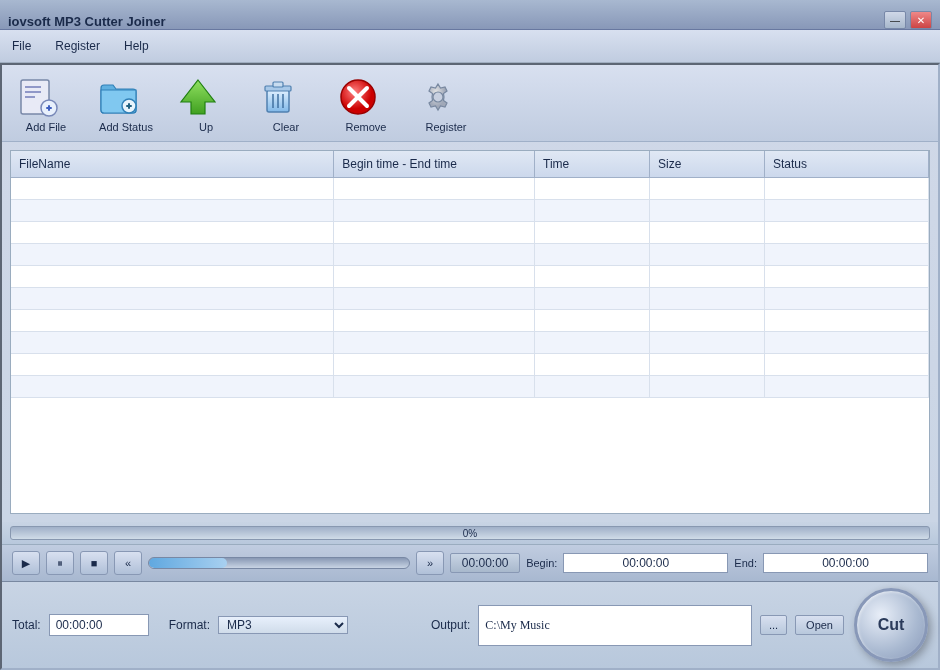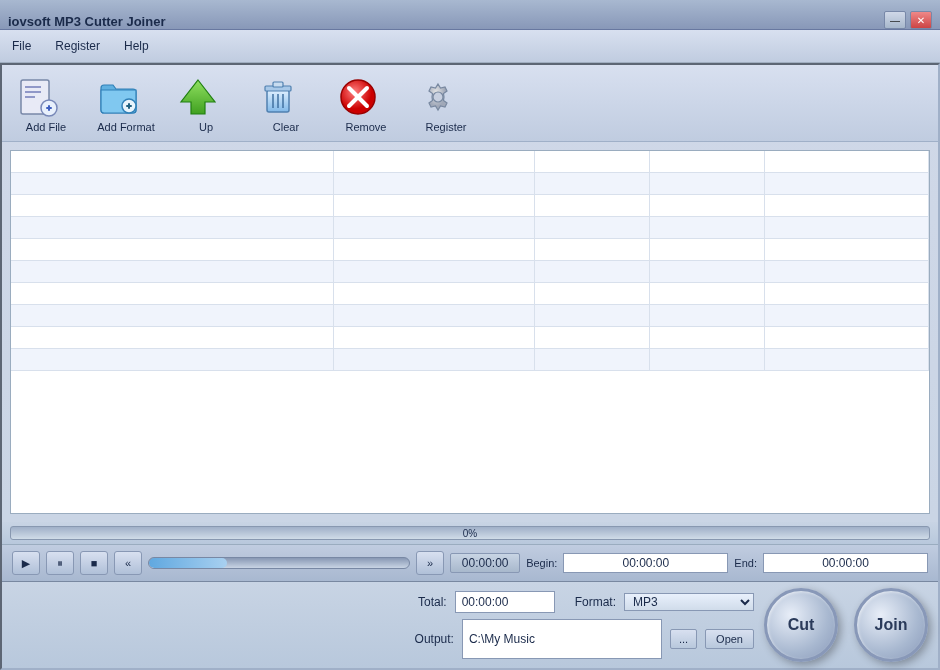--- a/index.html
+++ b/index.html
@@ -279,20 +279,21 @@
       min-width: 130px;
     }
     .output-input {
       background: white;
       border: 1px solid #8898b4;
       padding: 12px 6px;
       font-size: 12px;
       color: #1a2a4a;
       min-width: 200px;
       flex: 1;
+      font-family: Liberation Serif, serif;
     }
     .browse-btn {
       background: linear-gradient(to bottom, #d8e0f0, #b8c8dc);
       border: 1px solid #8898b4;
       padding: 3px 8px;
       font-size: 11px;
       color: #1a2a4a;
       cursor: pointer;
       border-radius: 2px;
     }
@@ -339,24 +340,23 @@
     }
 
     .bottom-row {
       display: flex;
       align-items: center;
       gap: 8px;
       flex: 1;
     }
     .bottom-rows {
       display: flex;
-      flex-direction: column;
+      flex-direction: row;
       gap: 6px;
       flex: 1;
-      align-items: flex-end;
     }
   </style>
 </head>
 <body>
 
 <div class="title-bar">
   <span class="title-bar-text">iovsoft MP3 Cutter Joiner</span>
   <div class="title-bar-controls">
     <div class="title-btn">—</div>
     <div class="title-btn close-btn">✕</div>
@@ -391,21 +391,21 @@
     <div class="tool-btn">
       <div class="tool-icon icon-add-folder">
         <svg viewBox="0 0 42 42" xmlns="http://www.w3.org/2000/svg">
           <path d="M4 12 Q4 9 7 9 L16 9 L19 13 L36 13 Q39 13 39 16 L39 34 Q39 37 36 37 L7 37 Q4 37 4 34 Z" fill="#60b0e0" stroke="#3080b8" stroke-width="1.2"></path>
           <path d="M4 14 L39 14 L39 34 Q39 37 36 37 L7 37 Q4 37 4 34 Z" fill="#80c8f0" stroke="#3080b8" stroke-width="1.2"></path>
           <circle cx="32" cy="30" r="7" fill="#e8f4fc" stroke="#3080b8" stroke-width="1.5"></circle>
           <rect x="29" y="29" width="6" height="2" fill="#206080" rx="1"></rect>
           <rect x="31" y="27" width="2" height="6" fill="#206080" rx="1"></rect>
         </svg>
       </div>
-      <span class="tool-label">Add Format</span>
+      <span class="tool-label">Add Status</span>
     </div>
 
     <div class="tool-btn">
       <div class="tool-icon icon-up">
         <svg viewBox="0 0 42 42" xmlns="http://www.w3.org/2000/svg">
           <defs>
             <linearGradient id="upgrad" x1="0%" y1="0%" x2="0%" y2="100%">
               <stop offset="0%" stop-color="#90e060"></stop>
               <stop offset="100%" stop-color="#40a020"></stop>
             </linearGradient>
@@ -466,20 +466,27 @@
           </defs>
           <path d="M21 8 L23.5 12 L28 11 L30 15 L26.5 17.5 L27 21 L26.5 24.5 L30 27 L28 31 L23.5 30 L21 34 L18.5 30 L14 31 L12 27 L15.5 24.5 L15 21 L15.5 17.5 L12 15 L14 11 L18.5 12 Z" fill="url(#settgrad)" stroke="#7888a0" stroke-width="1.2"></path>
           <circle cx="21" cy="21" r="5" fill="#c8d0e0" stroke="#7888a0" stroke-width="1.2"></circle>
         </svg>
       </div>
       <span class="tool-label">Register</span>
     </div>
   </div>
 
   <div class="table-container">
+    <div class="table-header">
+      <div class="th th-filename">FileName</div>
+      <div class="th th-beginend">Begin time - End time</div>
+      <div class="th th-time">Time</div>
+      <div class="th th-size">Size</div>
+      <div class="th th-status">Status</div>
+    </div>
     <div class="table-body">
 
       <div class="table-row">
           <div class="td td-filename"></div>
           <div class="td td-beginend"></div>
           <div class="td td-time"></div>
           <div class="td td-size"></div>
           <div class="td td-status"></div>
         </div>
       <div class="table-row">
@@ -588,17 +595,16 @@
       <div class="bottom-row">
         <span class="bottom-label">Output:</span>
         <input class="output-input" value="C:\My Music" style="">
         <button class="browse-btn">...</button>
         <button class="open-btn">Open</button>
       </div>
     </div>
 
     <div class="action-buttons">
       <div class="action-btn btn-cut">Cut</div>
-      <div class="action-btn btn-join">Join</div>
     </div>
   </div>
 
 </div>
 
 </body></html>

